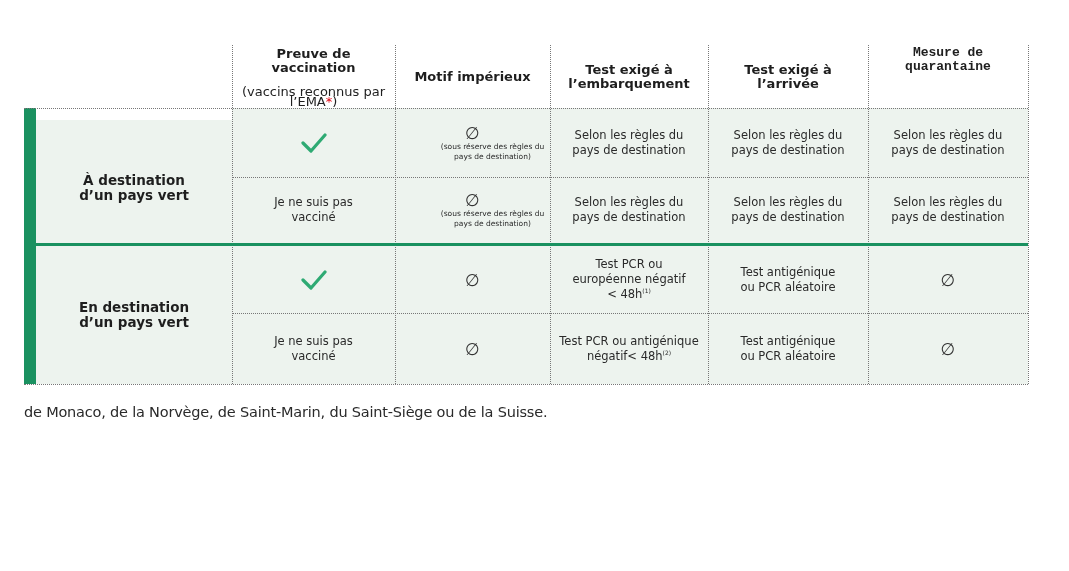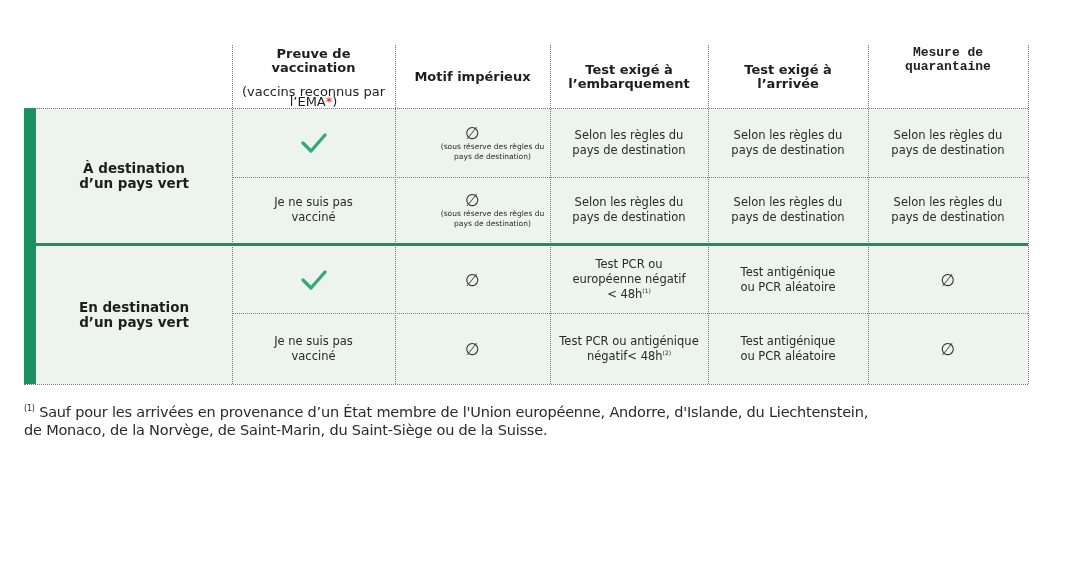--- a/index.html
+++ b/index.html
@@ -43,21 +43,21 @@
   <span>Test exigé à</span>
   <span>l’arrivée</span>
 </div>
 <div class="cell hdr" style="left:868px;top:28px;width:160px;height:63px;font-family:Liberation Mono, monospace;">
   <span>Mesure de</span>
   <span>quarantaine</span>
 </div>
 
 <div class="greenbar"></div>
 
-<div class="cell rowlabel" style="left:36px;top:108px;width:196px;height:135px;align-items:center;">
+<div class="cell rowlabel" style="left:36px;top:120px;width:196px;height:135px;align-items:center;">
   <span>À destination</span>
   <span>d’un pays vert</span>
 </div>
 
 <div class="cell body-cell" style="left:232px;top:108px;width:163px;height:69px;">
   <svg class="check" viewBox="0 0 26 22">
       <path d="M2 11 L10 19 L24 3" fill="none" stroke="#2eaa73" stroke-width="3.2" stroke-linecap="round" stroke-linejoin="round"></path>
     </svg>
 </div>
 <div class="cell body-cell" style="left:395px;top:108px;width:155px;height:69px;">
@@ -151,17 +151,16 @@
 <div class="vline" style="left:708px;top:45px;height:339px;"></div>
 <div class="vline" style="left:868px;top:45px;height:339px;"></div>
 <div class="vline" style="left:1028px;top:45px;height:339px;"></div>
 <div class="hline" style="left:24px;top:108px;width:1004px;"></div>
 <div class="hline" style="left:232px;top:177px;width:796px;"></div>
 <div class="hline" style="left:232px;top:313px;width:796px;"></div>
 <div class="hline" style="left:24px;top:384px;width:1004px;"></div>
 <div class="sep" style="top:243px;"></div>
 
 <div class="footnote" style="top:403px;">
-  <div><sup>(1)</sup><span> Sauf pour les arrivées en provenance d’un État membre de l'Union européenne, Andorre, d'Islande, du Liechtenstein,</span></div>
   <div>de Monaco, de la Norvège, de Saint-Marin, du Saint-Siège ou de la Suisse.</div>
 </div>
 <div class="footnote" style="top:462px;">
 </div>
 
 </body></html>

